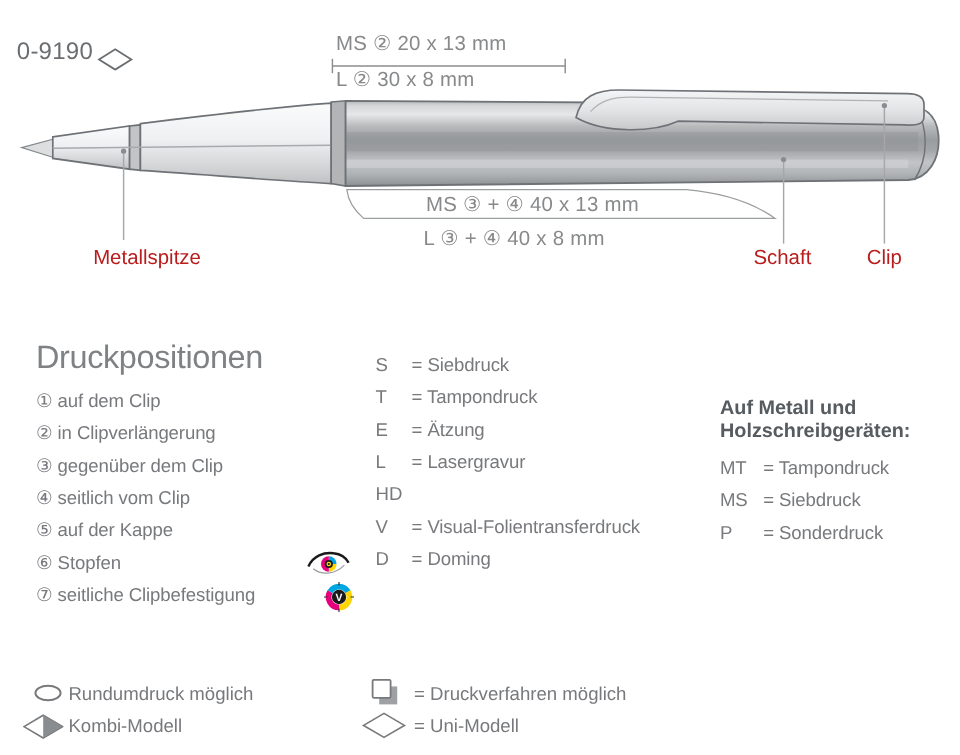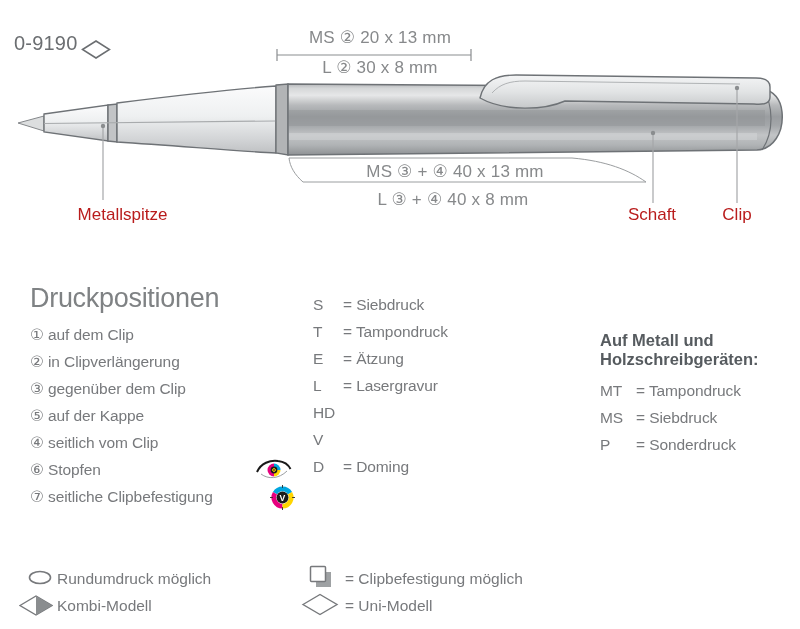--- a/index.html
+++ b/index.html
@@ -4,21 +4,21 @@
 <style>
   html,body{margin:0;padding:0;background:#fff;}
   .canvas{
     position:relative;width:800px;height:629px;background:#fff;overflow:hidden;
     font-family:"Liberation Sans","DejaVu Sans",sans-serif;color:#77797c;
   }
   .abs{position:absolute;}
   
   .model-no{left:14px;top:32px;font-size:20px;color:#6b6e71;letter-spacing:0.2px;}
   
-  .dim{font-size:17px;color:#87898b;text-align:center;letter-spacing:0.2px;white-space:nowrap;}
+  .dim{font-size:17px;color:#87898b;text-align:left;letter-spacing:0.2px;white-space:nowrap;}
   .dim-top-1{left:280px;top:27px;width:200px;}
   .dim-top-2{left:280px;top:57px;width:200px;}
   .dim-mid-1{left:355px;top:161px;width:200px;}
   .dim-mid-2{left:353px;top:189px;width:200px;}
   
   .part-label{font-size:17px;color:#b91c1c;text-align:center;white-space:nowrap;}
   .lbl-tip{left:45px;top:205px;width:155px;}
   .lbl-shaft{left:602px;top:205px;width:100px;}
   .lbl-clip{left:697px;top:205px;width:80px;}
   
@@ -120,22 +120,22 @@
   <div class="abs part-label lbl-tip">Metallspitze</div>
   <div class="abs part-label lbl-shaft">Schaft</div>
   <div class="abs part-label lbl-clip">Clip</div>
 
   <div class="col" style="left:30px;top:283px;">
     <div class="col-title">Druckpositionen</div>
     <div class="item-list">
       <div class="pos-item">① auf dem Clip</div>
       <div class="pos-item">② in Clipverlängerung</div>
       <div class="pos-item">③ gegenüber dem Clip</div>
+      <div class="pos-item">④ seitlich vom Clip</div>
       <div class="pos-item">⑤ auf der Kappe</div>
-      <div class="pos-item">④ seitlich vom Clip</div>
       <div class="pos-item">⑥ Stopfen</div>
       <div class="pos-item">⑦ seitliche Clipbefestigung</div>
     </div>
   </div>
 
   <div class="col" style="left:313px;top:283px;">
     <div class="item-list">
       <div class="kv-row">
         <span class="kv-code">S</span>
         <span>= Siebdruck</span>
@@ -150,20 +150,21 @@
       </div>
       <div class="kv-row">
         <span class="kv-code">L</span>
         <span>= Lasergravur</span>
       </div>
       <div class="kv-row">
         <span class="kv-code">HD</span>
       </div>
       <div class="kv-row">
         <span class="kv-code">V</span>
+        <span>= Visual-Folientransferdruck</span>
       </div>
       <div class="kv-row">
         <span class="kv-code">D</span>
         <span>= Doming</span>
       </div>
     </div>
   </div>
 
   <svg class="abs" style="left:255px;top:459px;" width="40" height="24" viewBox="0 0 40 24">
     <path d="M6,15 C13,20.5 24,20 32,12" fill="none" stroke="#9a9da0" stroke-width="1"></path>
@@ -218,20 +219,20 @@
   <svg class="abs" style="left:19px;top:595px;" width="34" height="21" viewBox="0 0 34 21">
     <polygon points="1,10.5 17,1 33,10.5 17,20" fill="#fff" stroke="#77797c" stroke-width="1.4"></polygon>
     <polygon points="17,1 33,10.5 17,20" fill="#8a8d8f"></polygon>
   </svg>
   <div class="abs legend-text" style="left:57px;top:597px;">Kombi-Modell</div>
 
   <svg class="abs" style="left:308px;top:564px;" width="26" height="26" viewBox="0 0 26 26">
     <rect x="8" y="8" width="15" height="15" fill="#9ea1a3"></rect>
     <rect x="2.5" y="2.5" width="15" height="15" rx="1" fill="#fff" stroke="#77797c" stroke-width="1.5"></rect>
   </svg>
-  <div class="abs legend-text" style="left:345px;top:570px;">= Clipbefestigung möglich</div>
+  <div class="abs legend-text" style="left:345px;top:570px;">= Druckverfahren möglich</div>
 
   <svg class="abs" style="left:301px;top:593px;" width="38" height="23" viewBox="0 0 38 23">
     <polygon points="2,11.5 19,1.5 36,11.5 19,21.5" fill="#fff" stroke="#77797c" stroke-width="1.4"></polygon>
   </svg>
   <div class="abs legend-text" style="left:345px;top:597px;">= Uni-Modell</div>
 
 </div>
 
 </body></html>

